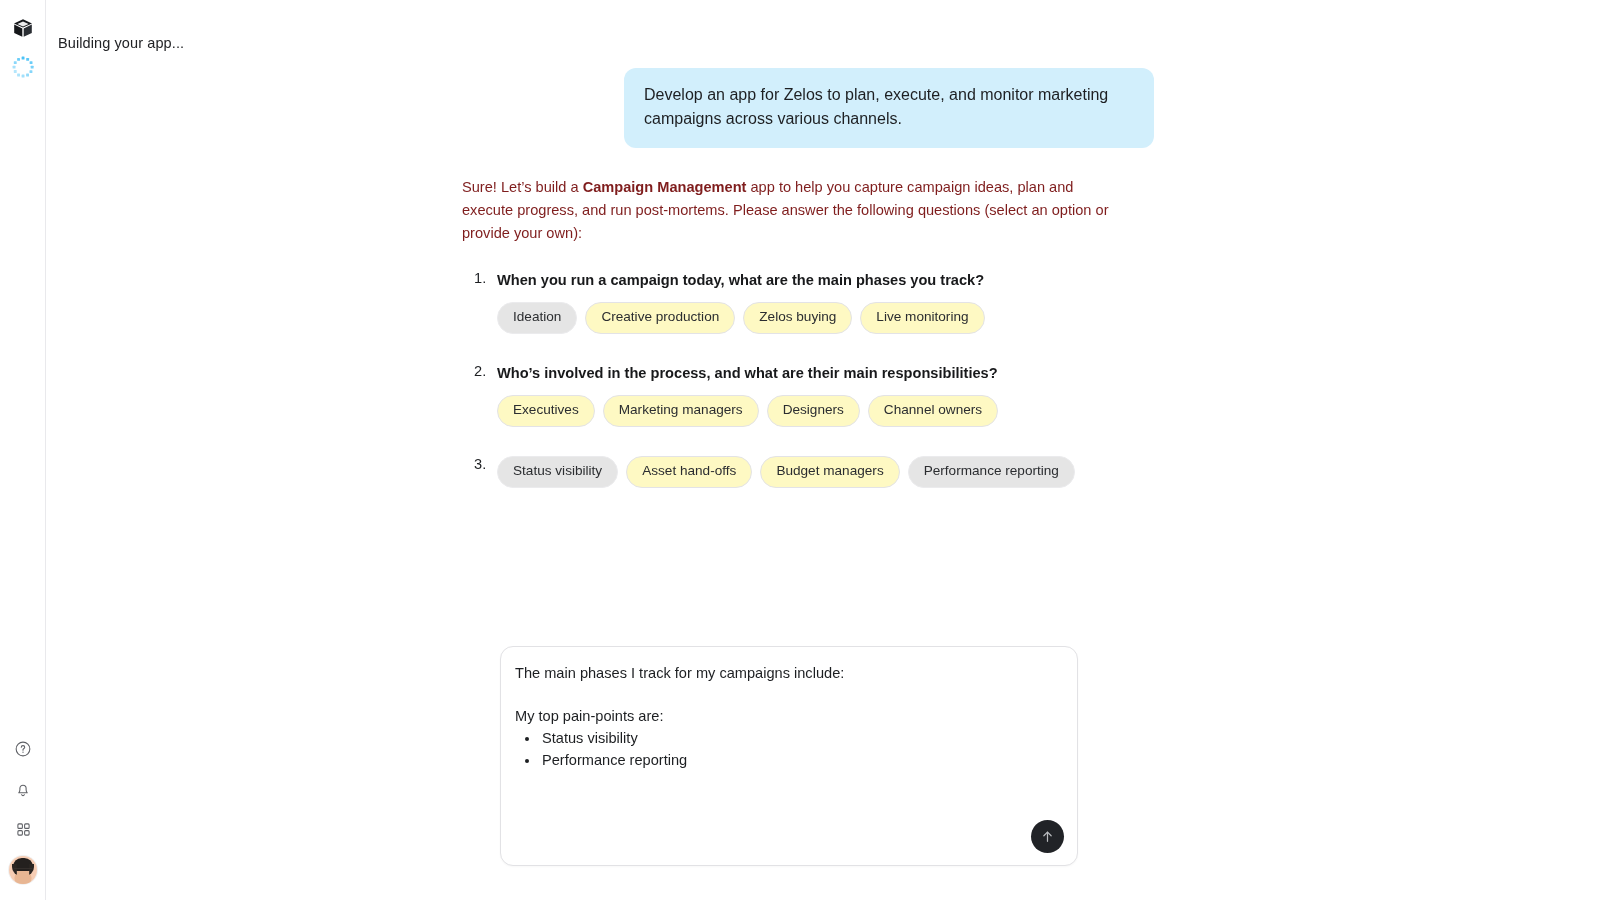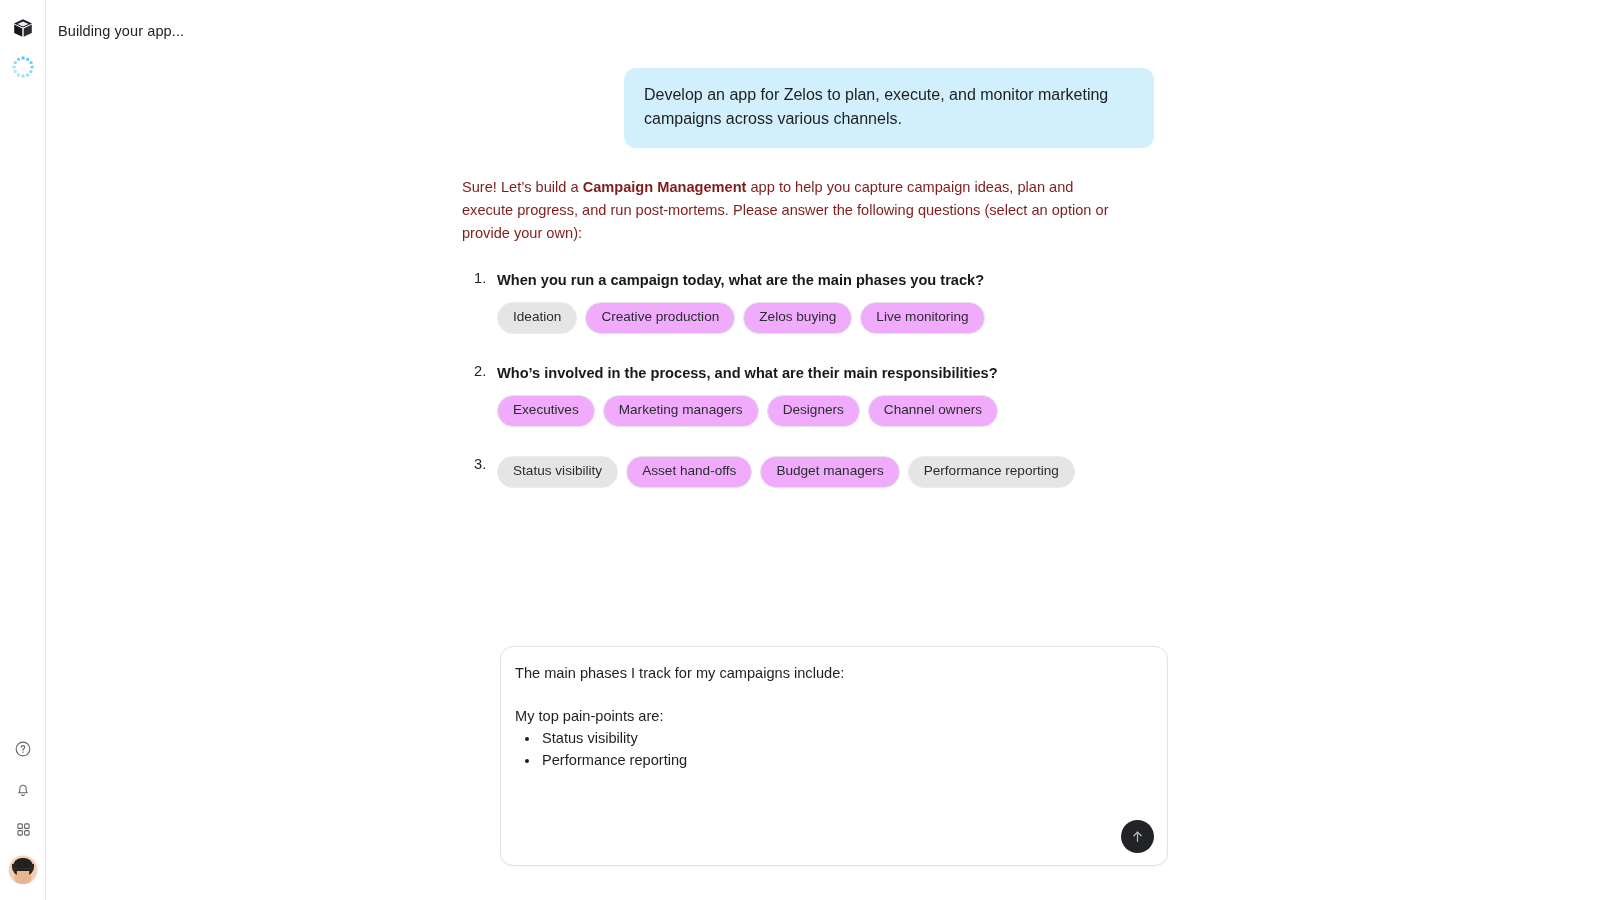--- a/index.html
+++ b/index.html
@@ -129,21 +129,21 @@
   
   .main {
     position: relative;
     flex: 1 1 auto;
     height: 900px;
     background: #ffffff;
   }
 
   .topbar {
     position: absolute;
-    top: 4px; left: 0;
+    top: 16px; left: 0;
     width: 100%;
     height: 54px;
     display: flex;
     align-items: center;
     padding-left: 12px;
   }
   .topbar-title {
     font-size: 14.5px;
     color: #222326;
     letter-spacing: .1px;
@@ -219,41 +219,41 @@
     color: #18191b;
   }
   .chips {
     margin-top: 11px;
     display: flex;
     flex-wrap: wrap;
     gap: 8px;
   }
   .chip {
     border: 1px solid #e3e3e6;
-    background: #f0abfc;
+    background: #fef9c3;
     border-radius: 999px;
     padding: 6px 15px 7px 15px;
     font-size: 13.6px;
     line-height: 1.25;
     color: #2b2d30;
     cursor: pointer;
     white-space: nowrap;
     font-family: "Liberation Sans", sans-serif;
   }
   .chip.selected {
     background: #e5e5e5;
     border-color: #ebebed;
   }
 
   
   .composer {
     position: absolute;
     left: 454px;
     top: 646px;
-    width: 668px;
+    width: 578px;
     height: 220px;
     border: 1px solid #e2e2e5;
     border-radius: 13px;
     background: #ffffff;
     box-shadow: 0 1px 2px rgba(16,17,20,.03);
   }
 
   .composer-text {
     padding: 16px 20px 0 14px;
     font-size: 14.6px;

